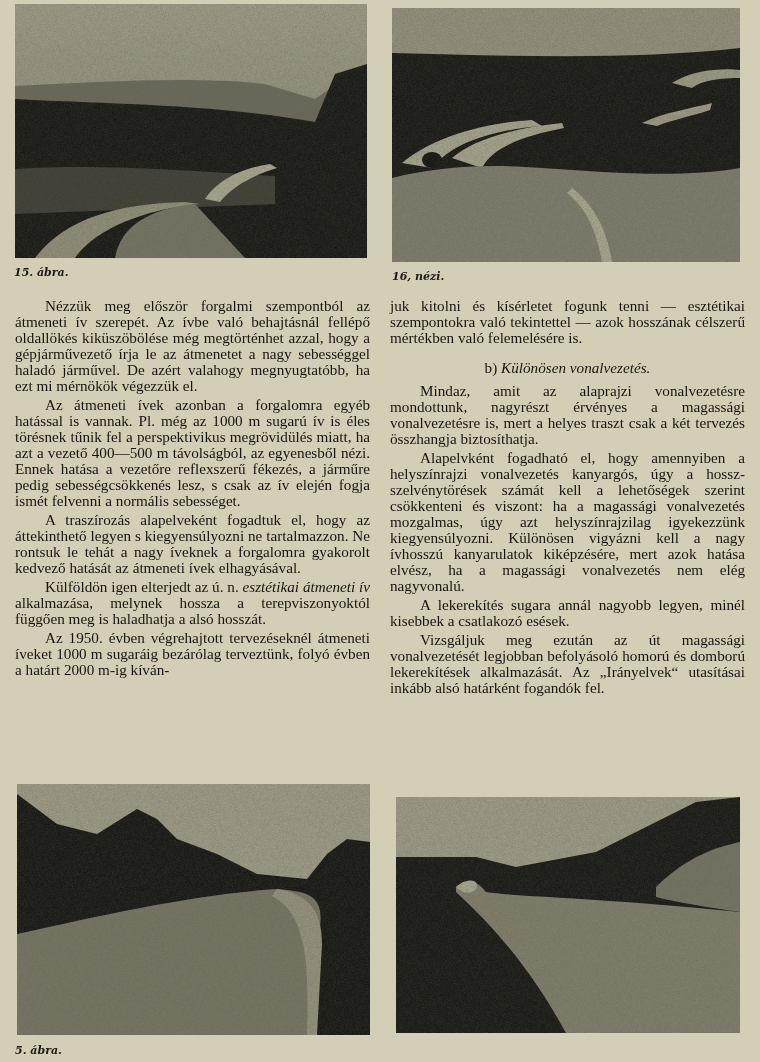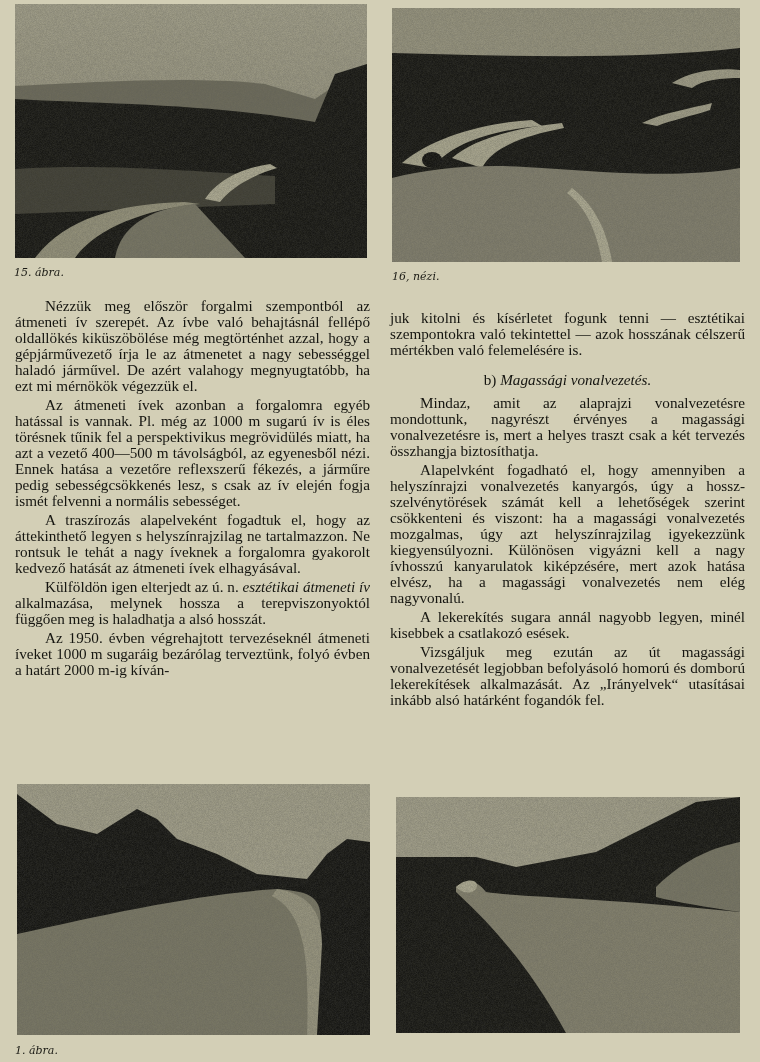--- a/index.html
+++ b/index.html
@@ -5,30 +5,30 @@
   html, body { margin: 0; padding: 0; }
   body {
     width: 760px; height: 1062px; position: relative; overflow: hidden;
     background: #d3cfb6;
     font-family: "DejaVu Serif", "Liberation Serif", serif;
     color: #151510;
   }
   .photo { position: absolute; overflow: hidden; background: #2a2a22; }
   .photo svg { display: block; width: 100%; height: 100%; }
   .caption {
-    position: absolute; font-style: italic; font-weight: normal;
+    position: absolute; font-style: italic; font-weight: bold;
     font-size: 11px; font-family: "DejaVu Serif", serif; color: #1a1a14;
   }
   .col {
     position: absolute; width: 355px;
     font-family: "Liberation Serif", "DejaVu Serif", serif;
     font-size: 15.2px; line-height: 16px; text-align: justify;
   }
   .col p { margin: 0 0 3px 0; text-indent: 30px; }
-  .col p.noindent { text-indent: 0; margin-top: 12px; }
+  .col p.noindent { text-indent: 0; }
   .col em { font-style: italic; margin-top: 25px; }
   .heading {
     text-align: center; font-style: italic; margin: 14px 0 7px 0;
     font-family: "Liberation Serif", serif; font-size: 15.2px;
   }
   .heading .prefix { font-style: normal; }
 </style>
 </head>
 <body>
 
@@ -69,47 +69,47 @@
     <path d="M180,180 C200,195 215,220 220,254 L210,254 C205,225 195,200 175,185 Z" fill="#b6b39a"></path>
     <ellipse cx="40" cy="152" rx="10" ry="8" fill="#0a0a08"></ellipse>
     <rect width="348" height="254" fill="#000" filter="url(#grain)" opacity="0.9"></rect>
   </svg>
 </div>
 <div class="caption" style="left:392px;top:270px;">16, nézi.</div>
 
 <div class="col" style="left:15px;top:298px;">
   <p>Nézzük meg először forgalmi szempontból az átmeneti ív szerepét. Az ívbe való behajtásnál fellépő oldallökés kiküszöbölése még megtörténhet azzal, hogy a gépjárművezető írja le az átmenetet a nagy sebességgel haladó járművel. De azért valahogy megnyugtatóbb, ha ezt mi mérnökök végezzük el.</p>
   <p>Az átmeneti ívek azonban a forgalomra egyéb hatással is vannak. Pl. még az 1000 m sugarú ív is éles törésnek tűnik fel a perspektivikus megrövidülés miatt, ha azt a vezető 400—500 m távolságból, az egyenesből nézi. Ennek hatása a vezetőre reflexszerű fékezés, a járműre pedig sebességcsökkenés lesz, s csak az ív elején fogja ismét felvenni a normális sebességet.</p>
-  <p>A traszírozás alapelveként fogadtuk el, hogy az áttekinthető legyen s helyszínrajzilag ne tartalmazzon. Ne rontsuk le tehát a nagy íveknek a forgalomra gyakorolt kedvező hatását az átmeneti ívek elhagyásával.</p>
+  <p>A traszírozás alapelveként fogadtuk el, hogy az áttekinthető legyen s kiegyensúlyozni ne tartalmazzon. Ne rontsuk le tehát a nagy íveknek a forgalomra gyakorolt kedvező hatását az átmeneti ívek elhagyásával.</p>
   <p><span>Külföldön igen elterjedt az ú. n. </span><em>esztétikai átmeneti ív</em><span> alkalmazása, melynek hossza a terepviszonyoktól függően meg is haladhatja a alsó hosszát.</span></p>
   <p>Az 1950. évben végrehajtott tervezéseknél átmeneti íveket 1000 m sugaráig bezárólag terveztünk, folyó évben a határt 2000 m-ig kíván-</p>
 </div>
 
 <div class="col" style="left:390px;top:298px;">
   <p class="noindent">juk kitolni és kísérletet fogunk tenni — esztétikai szempontokra való tekintettel — azok hosszának célszerű mértékben való felemelésére is.</p>
   <div class="heading">
     <span class="prefix">b)</span>
-    <span>Magassági vonalvezetés.</span>
+    <span>Különösen vonalvezetés.</span>
   </div>
   <p>Mindaz, amit az alaprajzi vonalvezetésre mondottunk, nagyrészt érvényes a magassági vonalvezetésre is, mert a helyes traszt csak a két tervezés összhangja biztosíthatja.</p>
   <p>Alapelvként fogadható el, hogy amennyiben a helyszínrajzi vonalvezetés kanyargós, úgy a hossz-szelvénytörések számát kell a lehetőségek szerint csökkenteni és viszont: ha a magassági vonalvezetés mozgalmas, úgy azt helyszínrajzilag igyekezzünk kiegyensúlyozni. Különösen vigyázni kell a nagy ívhosszú kanyarulatok kiképzésére, mert azok hatása elvész, ha a magassági vonalvezetés nem elég nagyvonalú.</p>
   <p>A lekerekítés sugara annál nagyobb legyen, minél kisebbek a csatlakozó esések.</p>
   <p>Vizsgáljuk meg ezután az út magassági vonalvezetését legjobban befolyásoló homorú és domború lekerekítések alkalmazását. Az „Irányelvek“ utasításai inkább alsó határként fogandók fel.</p>
 </div>
 
 <div class="photo" style="left:17px;top:784px;width:353px;height:251px;">
   <svg viewBox="0 0 353 251" preserveAspectRatio="none">
     <rect width="353" height="251" fill="#a9a690"></rect>
     <path d="M0,10 L20,25 L40,40 L80,50 L120,25 L140,35 L160,55 L200,70 L240,90 L290,95 L310,70 L330,55 L353,58 L353,251 L0,251 Z" fill="#0d0d0b"></path>
     <path d="M0,150 C90,130 180,110 260,105 C300,108 310,115 300,160 L300,251 L0,251 Z" fill="#7c7a67"></path>
     <path d="M260,105 C290,110 305,125 305,160 L300,251 L290,251 C292,180 290,130 255,112 Z" fill="#9e9b84"></path>
     <rect width="353" height="251" fill="#000" filter="url(#grain)" opacity="0.9"></rect>
   </svg>
 </div>
-<div class="caption" style="left:15px;top:1044px;">1. ábra.</div>
+<div class="caption" style="left:15px;top:1044px;">5. ábra.</div>
 
 <div class="photo" style="left:396px;top:797px;width:344px;height:236px;">
   <svg viewBox="0 0 344 236" preserveAspectRatio="none">
     <rect width="344" height="236" fill="#a9a690"></rect>
     <path d="M0,60 L80,60 L120,70 L200,55 L270,20 L300,5 L344,0 L344,236 L0,236 Z" fill="#0f0f0c"></path>
     <path d="M260,90 C290,60 320,50 344,45 L344,115 C310,110 280,105 260,100 Z" fill="#7a7866"></path>
     <path d="M60,90 C70,82 80,82 90,95 C120,100 200,100 344,115 L344,236 L170,236 C150,200 120,150 60,95 Z" fill="#878470"></path>
     <path d="M60,90 C70,80 85,82 80,92 C75,98 65,96 60,90 Z" fill="#b6b39a"></path>
     <rect width="344" height="236" fill="#000" filter="url(#grain)" opacity="0.9"></rect>
   </svg>

